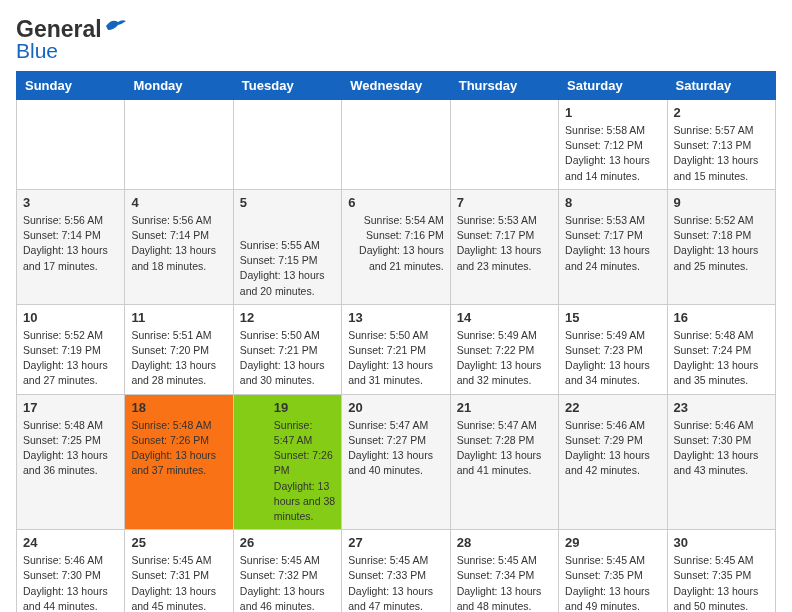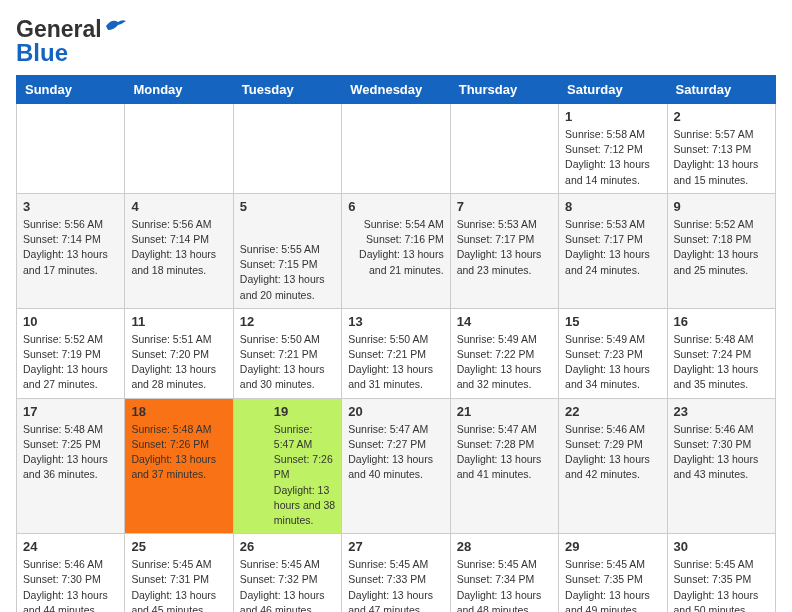--- a/index.html
+++ b/index.html
@@ -78,22 +78,22 @@
     .logo-wrapper {
       display: flex;
       align-items: center;
     }
     .logo-g {
       font-size: 23px;
       font-weight: bold;
       color: #333;
     }
     .logo-b {
-      font-size: 24px;
-      font-weight: bold;
+      font-size: 21px;
+      font-weight: normal;
       color: #1565c0;
     }
   </style>
 </head>
 <body>
 
 <div class="header-area">
   <div class="logo-area">
     <div class="logo-wrapper">
       <span class="logo-g">General</span>
@@ -237,21 +237,21 @@
           <div class="day-info" style="white-space: pre-line;">Sunrise: 5:48 AM
 Sunset: 7:25 PM
 Daylight: 13 hours and 36 minutes.</div>
         </td>
         <td style="background: #f97316;">
           <span class="day-number">18</span>
           <div class="day-info" style="white-space: pre-line;">Sunrise: 5:48 AM
 Sunset: 7:26 PM
 Daylight: 13 hours and 37 minutes.</div>
         </td>
-        <td style="background: #bef264; padding-left: 40px;">
+        <td style="background: #84cc16; padding-left: 40px;">
           <span class="day-number">19</span>
           <div class="day-info" style="white-space: pre-line;">Sunrise: 5:47 AM
 Sunset: 7:26 PM
 Daylight: 13 hours and 38 minutes.</div>
         </td>
         <td style="background: rgb(245, 245, 245);">
           <span class="day-number">20</span>
           <div class="day-info" style="white-space: pre-line;">Sunrise: 5:47 AM
 Sunset: 7:27 PM
 Daylight: 13 hours and 40 minutes.</div>

